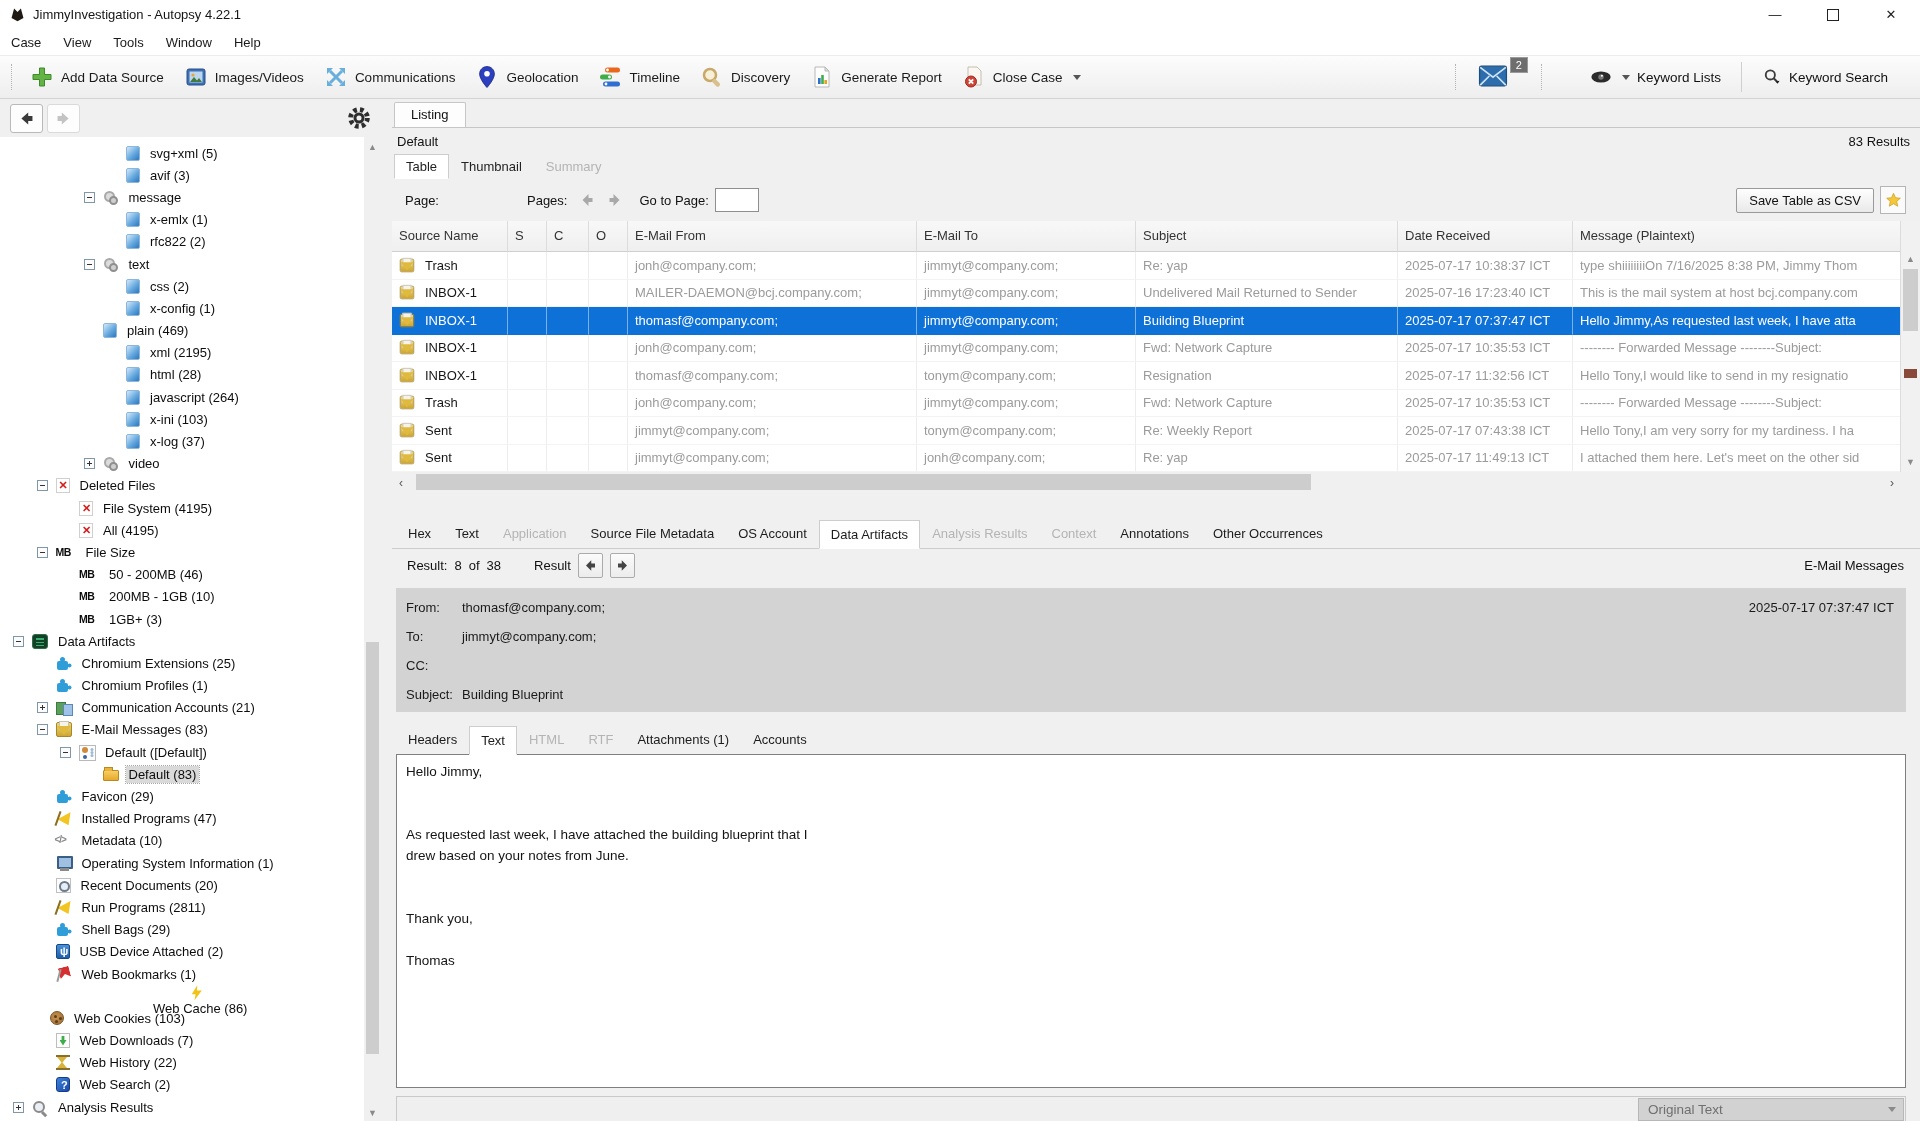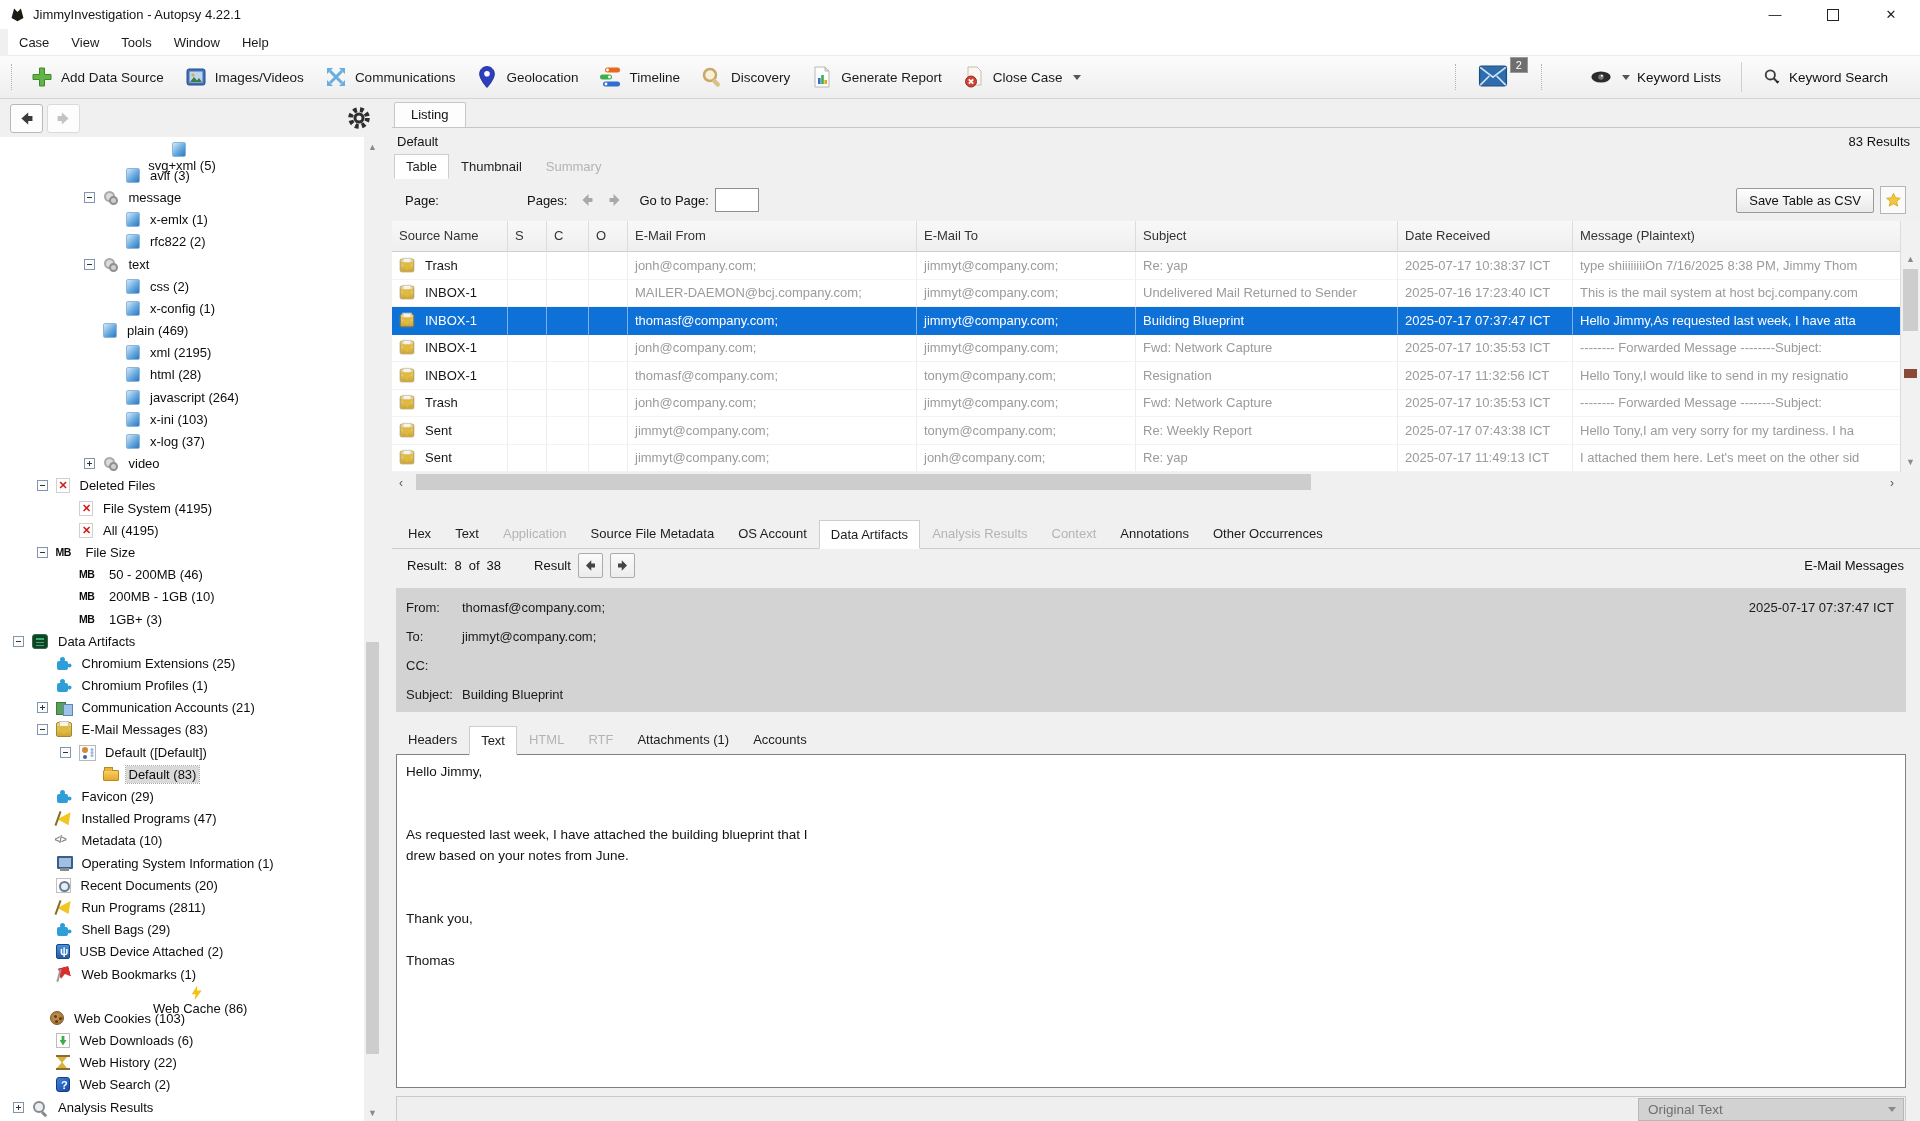--- a/index.html
+++ b/index.html
@@ -5,21 +5,21 @@
   html,body{margin:0;padding:0;background:#444;}
   #app{position:relative;width:1920px;height:1121px;background:#f0f0f0;overflow:hidden;
        font-family:"Liberation Sans",sans-serif;color:#111;font-size:13px;}
   
   #titlebar{height:29px;background:#fff;display:flex;align-items:center;padding-left:9px;}
   #titlebar .title{margin-left:7px;font-size:13px;color:#151515;}
   #wincontrols{margin-left:auto;display:flex;height:100%;}
   .winbtn{width:58px;height:100%;display:flex;align-items:center;justify-content:center;color:#222;font-size:13px;}
   .maxglyph{width:10px;height:10px;border:1px solid #222;}
   
-  #menubar{height:26px;background:#fff;display:flex;align-items:center;border-bottom:1px solid #ececec;margin-left:8px;}
+  #menubar{height:26px;background:#fff;display:flex;align-items:center;border-bottom:1px solid #ececec;}
   .menuitem{padding:0 11px;font-size:13px;color:#1a1a1a;}
   
   #toolbar{height:42px;background:linear-gradient(#fcfcfc,#eeeeee);border-bottom:1px solid #d4d4d4;
            display:flex;align-items:center;padding:0 6px;}
   .grip{width:3px;height:26px;border-left:1px dotted #b3b3b3;margin:0 5px;}
   .tbitem{display:flex;align-items:center;gap:7px;padding:0 10px;height:100%;font-size:13.5px;color:#1a1a1a;white-space:nowrap;}
   .tbicon{width:24px;height:24px;flex:none;display:inline-flex;}
   .tbicon svg{width:100%;height:100%;}
   .caret{width:0;height:0;border-left:4px solid transparent;border-right:4px solid transparent;border-top:5px solid #555;margin-left:3px;}
   #tb-right{margin-left:auto;display:flex;align-items:center;height:100%;}
@@ -335,21 +335,21 @@
         <div id="gearbtn">
           <svg viewBox="0 0 20 20">
               <circle cx="10" cy="10" r="7" fill="none" stroke="#2e2e2e" stroke-width="4" stroke-dasharray="3 2.6"></circle>
               <circle cx="10" cy="10" r="4.6" fill="#2e2e2e"></circle>
               <circle cx="10" cy="10" r="2.1" fill="#f0f0f0"></circle>
             </svg>
         </div>
       </div>
       <div id="treezone">
         <div id="tree">
-            <div class="trow" style=" flex-direction: column;">
+            <div class="trow" style="padding-left: 107px;">
               <span class="spacer19"></span>
               <span class="ti ti-file"></span>
               <span class="lbl">svg+xml (5)</span>
             </div>
             <div class="trow" style="padding-left: 107px;">
               <span class="spacer19"></span>
               <span class="ti ti-file"></span>
               <span class="lbl">avif (3)</span>
             </div>
             <div class="trow" style="padding-left: 83.5px;">
@@ -538,21 +538,21 @@
               <span class="lbl">Web Cache (86)</span>
             </div>
             <div class="trow" style="padding-left: 31px;">
               <span class="spacer19"></span>
               <span class="ti ti-cookie"></span>
               <span class="lbl">Web Cookies (103)</span>
             </div>
             <div class="trow" style="padding-left: 36.5px;">
               <span class="spacer19"></span>
               <span class="ti ti-dl"></span>
-              <span class="lbl">Web Downloads (6)</span>
+              <span class="lbl">Web Downloads (7)</span>
             </div>
             <div class="trow" style="padding-left: 36.5px;">
               <span class="spacer19"></span>
               <span class="ti ti-hour"></span>
               <span class="lbl">Web History (22)</span>
             </div>
             <div class="trow" style="padding-left: 36.5px;">
               <span class="spacer19"></span>
               <span class="ti ti-globe"></span>
               <span class="lbl">Web Search (2)</span>

